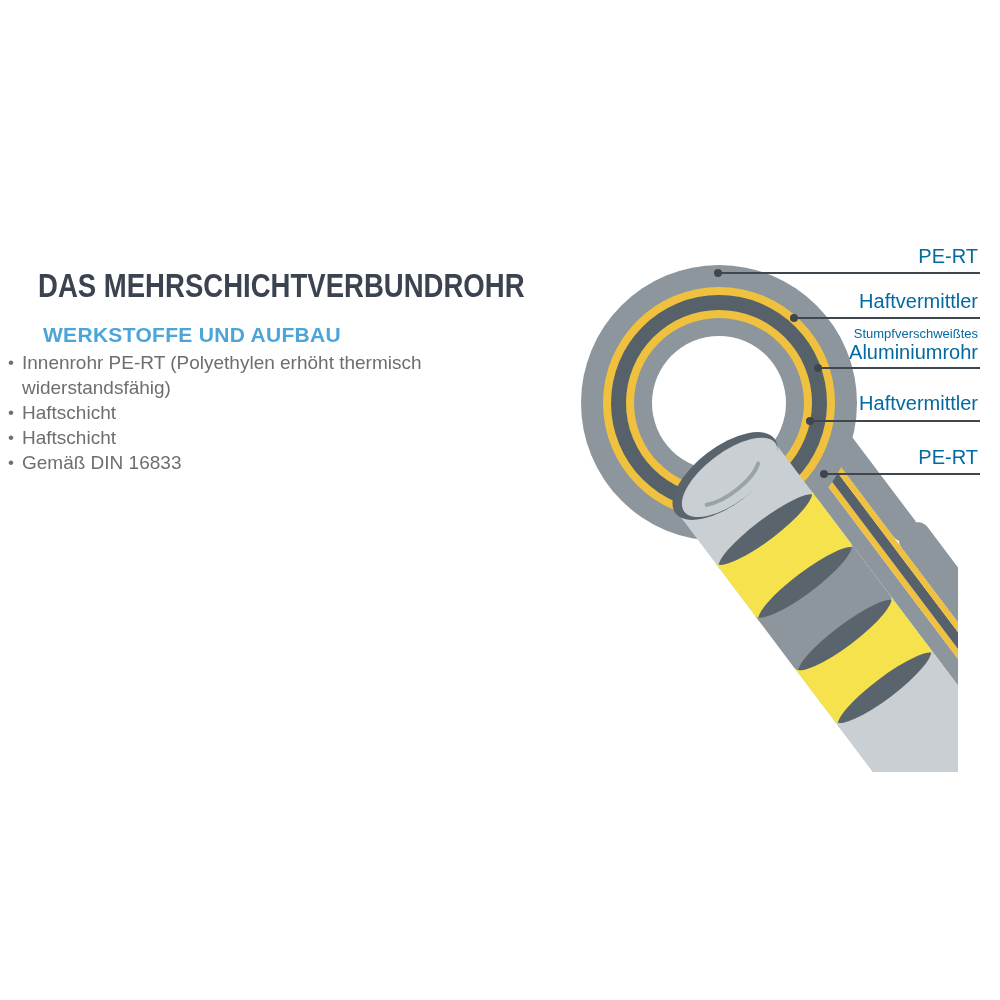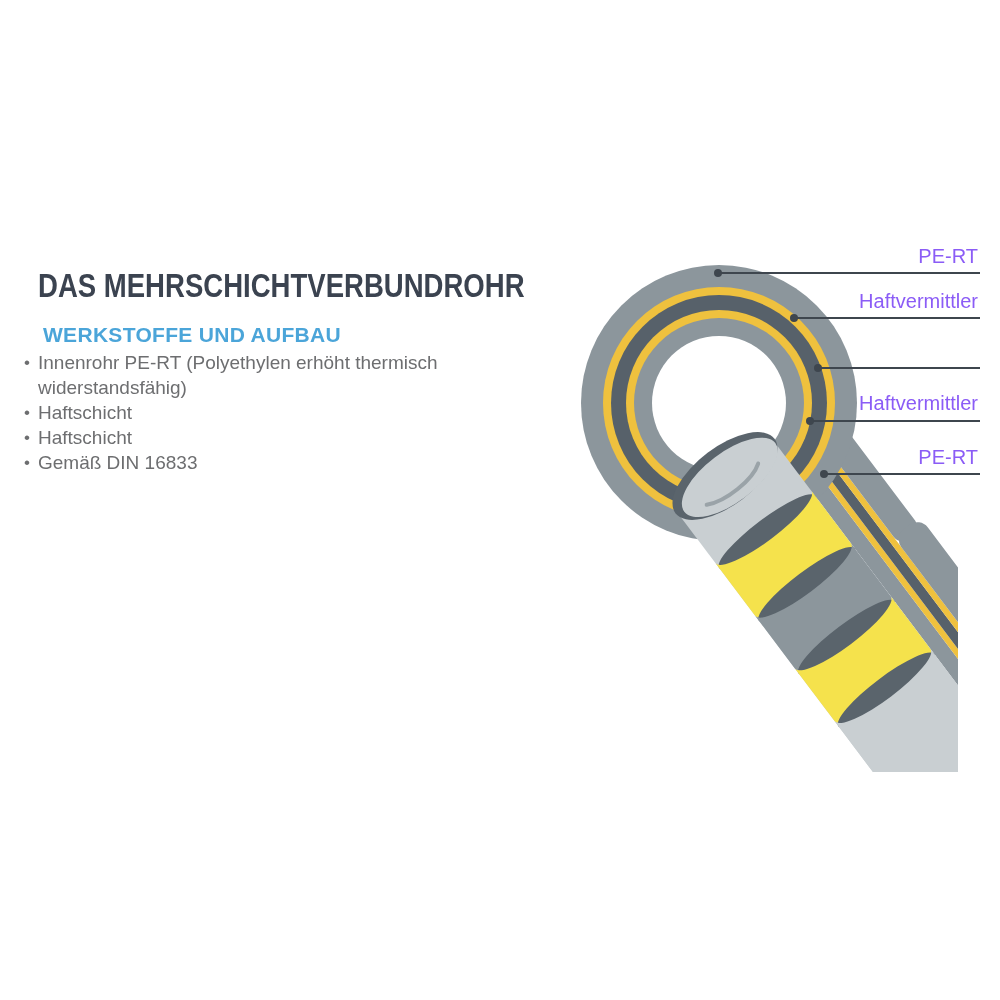--- a/index.html
+++ b/index.html
@@ -16,34 +16,34 @@
     font-size:34px;font-weight:700;color:#3b4350;
     white-space:nowrap;transform:scaleX(.81);transform-origin:left top;
   }
   .subtitle{
     position:absolute;left:27px;top:306px;
     font-size:21px;font-weight:700;color:#4ba5d9;letter-spacing:.3px;
     white-space:nowrap;
     margin-left:16px;
   }
   .materials{
-    position:absolute;left:24px;top:350px;width:455px;
+    position:absolute;left:8px;top:350px;width:455px;
     margin:0;padding:0;list-style:none;
     font-size:19px;line-height:25px;color:#6d6e70;
   }
   .materials li{position:relative;padding-left:14px;}
   .materials li::before{
     content:"•";position:absolute;left:0;top:0;
     font-size:17px;color:#6d6e70;
   }
 
   
   .dlabel{
     position:absolute;right:22px;text-align:right;
-    color:#8b5cf6;font-weight:500;white-space:nowrap;
+    color:#0369a1;font-weight:500;white-space:nowrap;
   }
   .dl1{top:245px;font-size:20px;}
   .dl2{top:290px;font-size:20px;}
   .dl3{top:326px;font-size:20px;line-height:22px;}
   .dl3 .small{display:block;font-size:13px;line-height:15px;font-weight:500;}
   .dl4{top:392px;font-size:20px;}
   .dl5{top:446px;font-size:20px;}
 
   
   .leader{position:absolute;height:2px;background:#3e464e;}
@@ -114,20 +114,24 @@
   <div class="leader ln3"></div>
   <div class="leader ln4"></div>
   <div class="leader ln5"></div>
 
   <div class="dlabel dl1">
     <span>PE-RT</span>
   </div>
   <div class="dlabel dl2">
     <span>Haftvermittler</span>
   </div>
+  <div class="dlabel dl3">
+    <span class="small">Stumpfverschweißtes</span>
+    <span>Aluminiumrohr</span>
+  </div>
   <div class="dlabel dl4">
     <span>Haftvermittler</span>
   </div>
   <div class="dlabel dl5">
     <span>PE-RT</span>
   </div>
 
   <h1 class="title">DAS MEHRSCHICHTVERBUNDROHR</h1>
   <h2 class="subtitle">WERKSTOFFE UND AUFBAU</h2>
 

